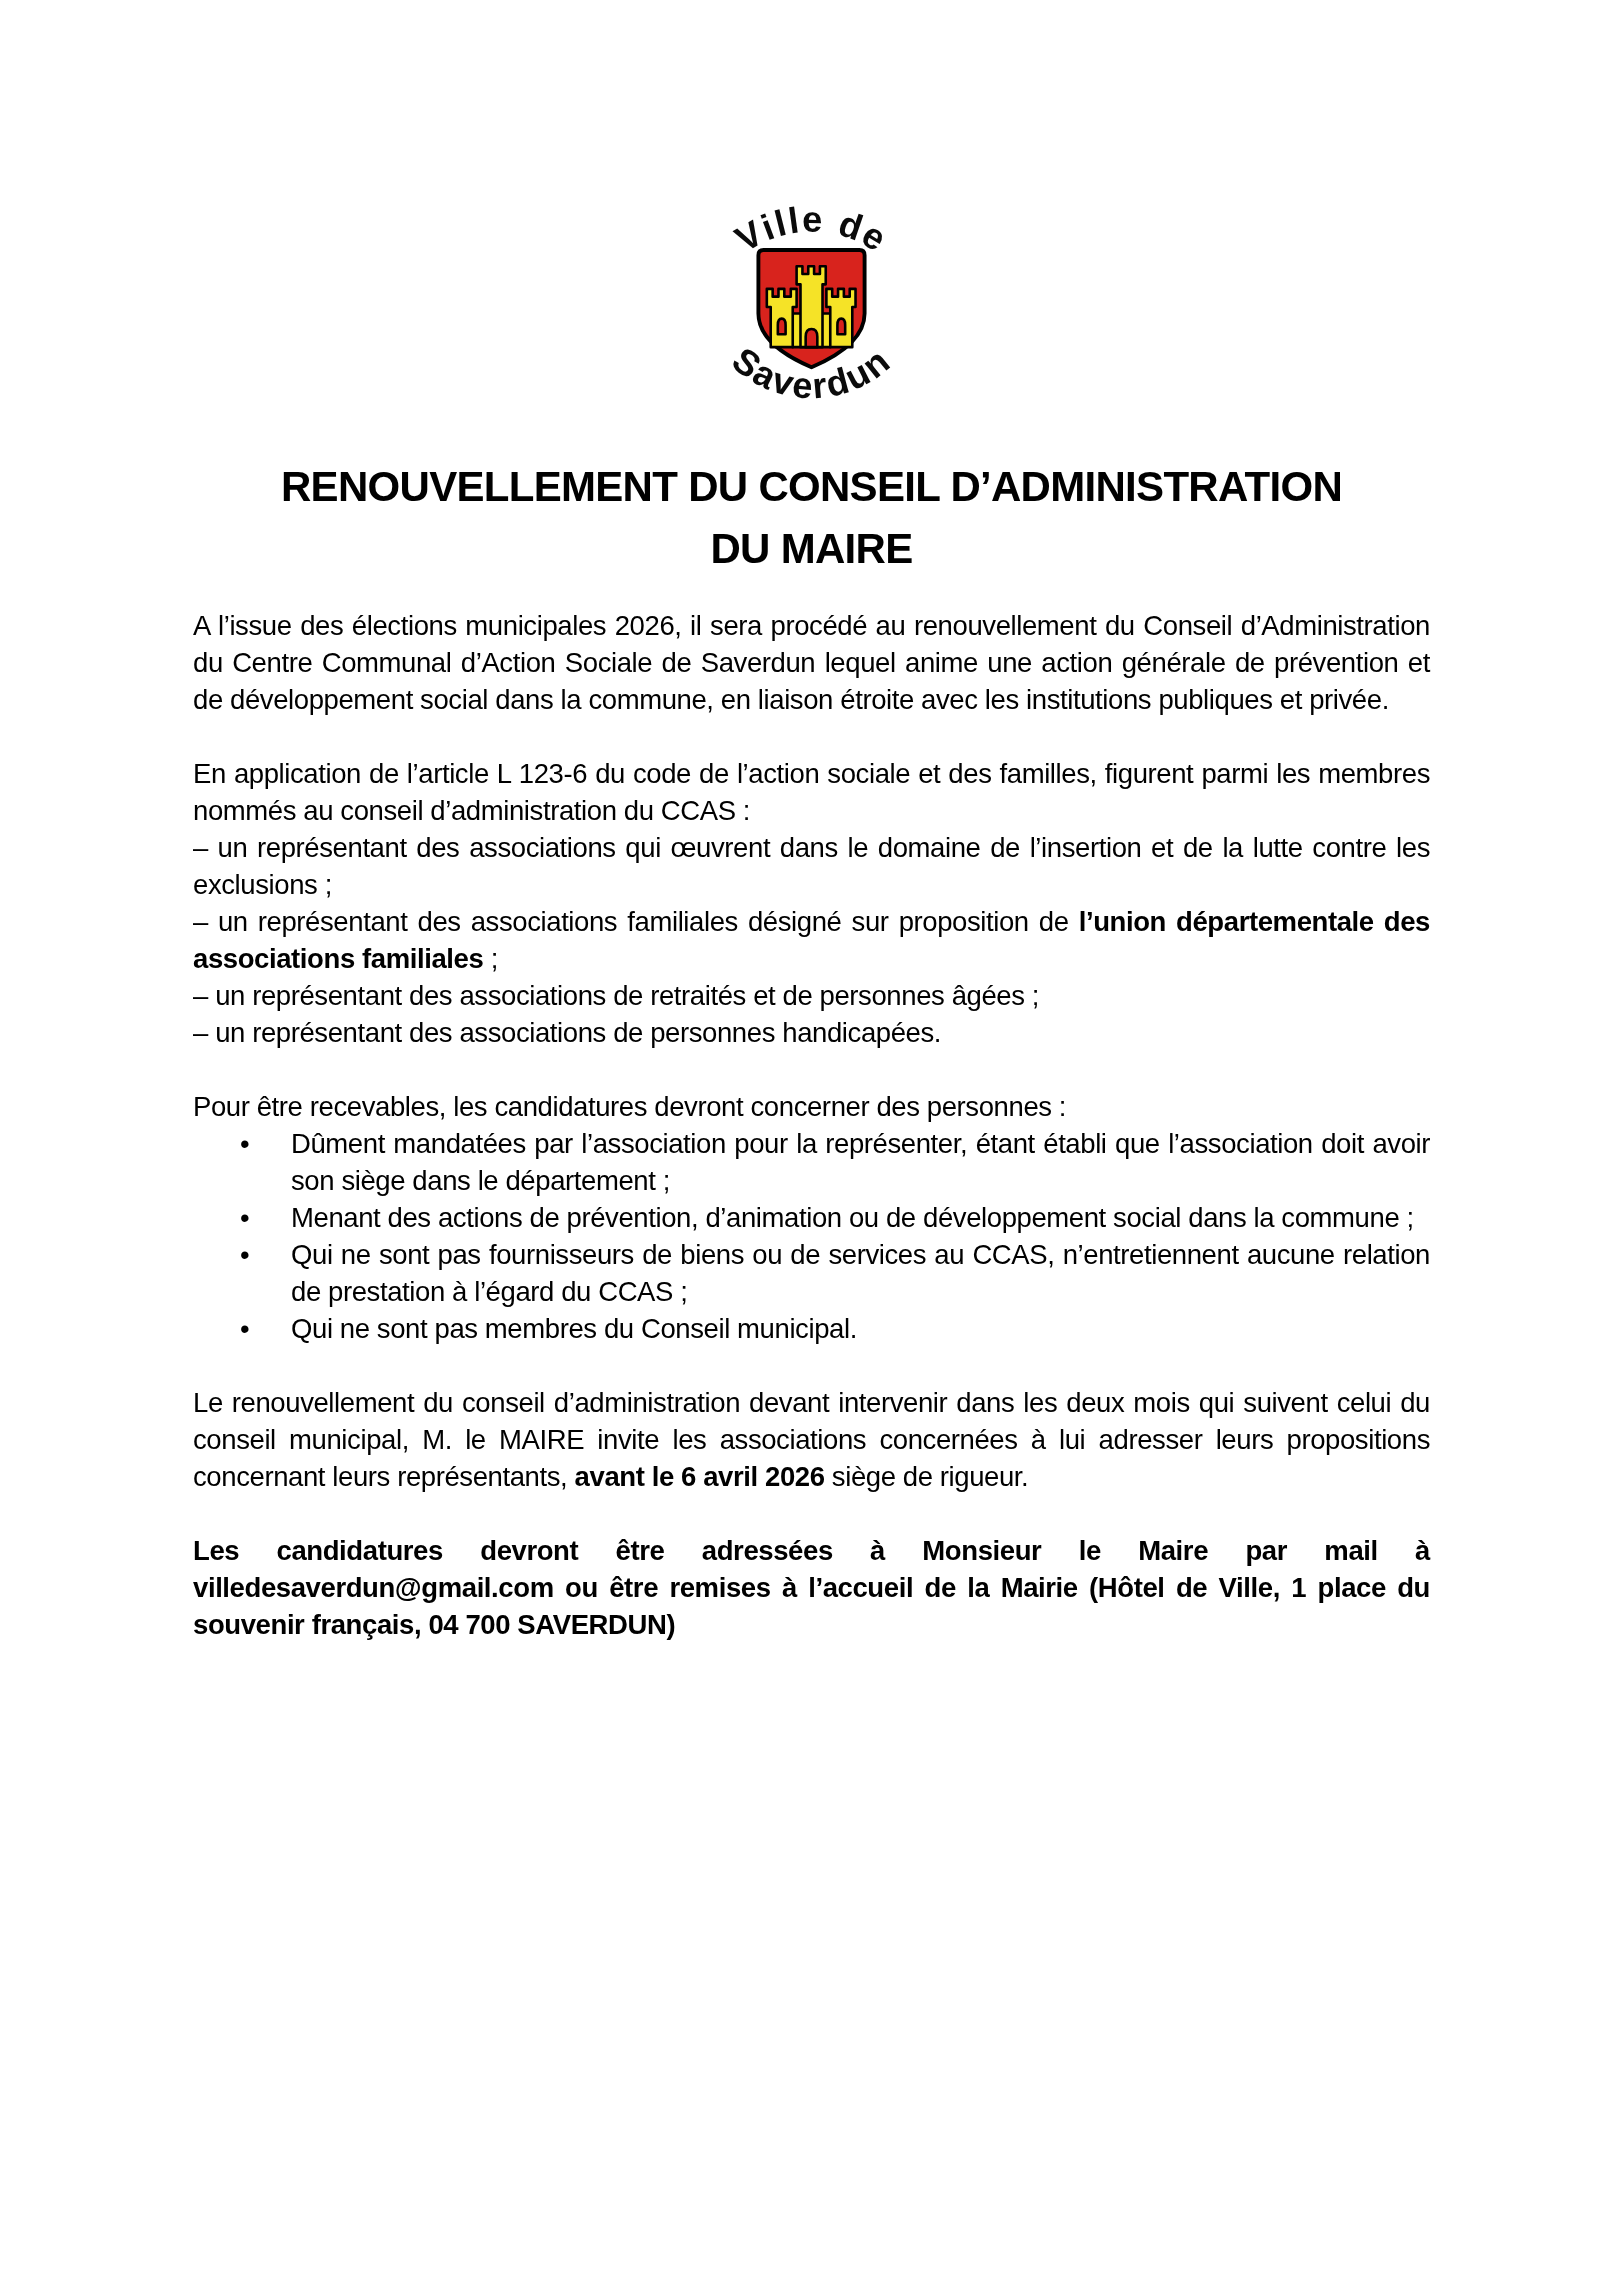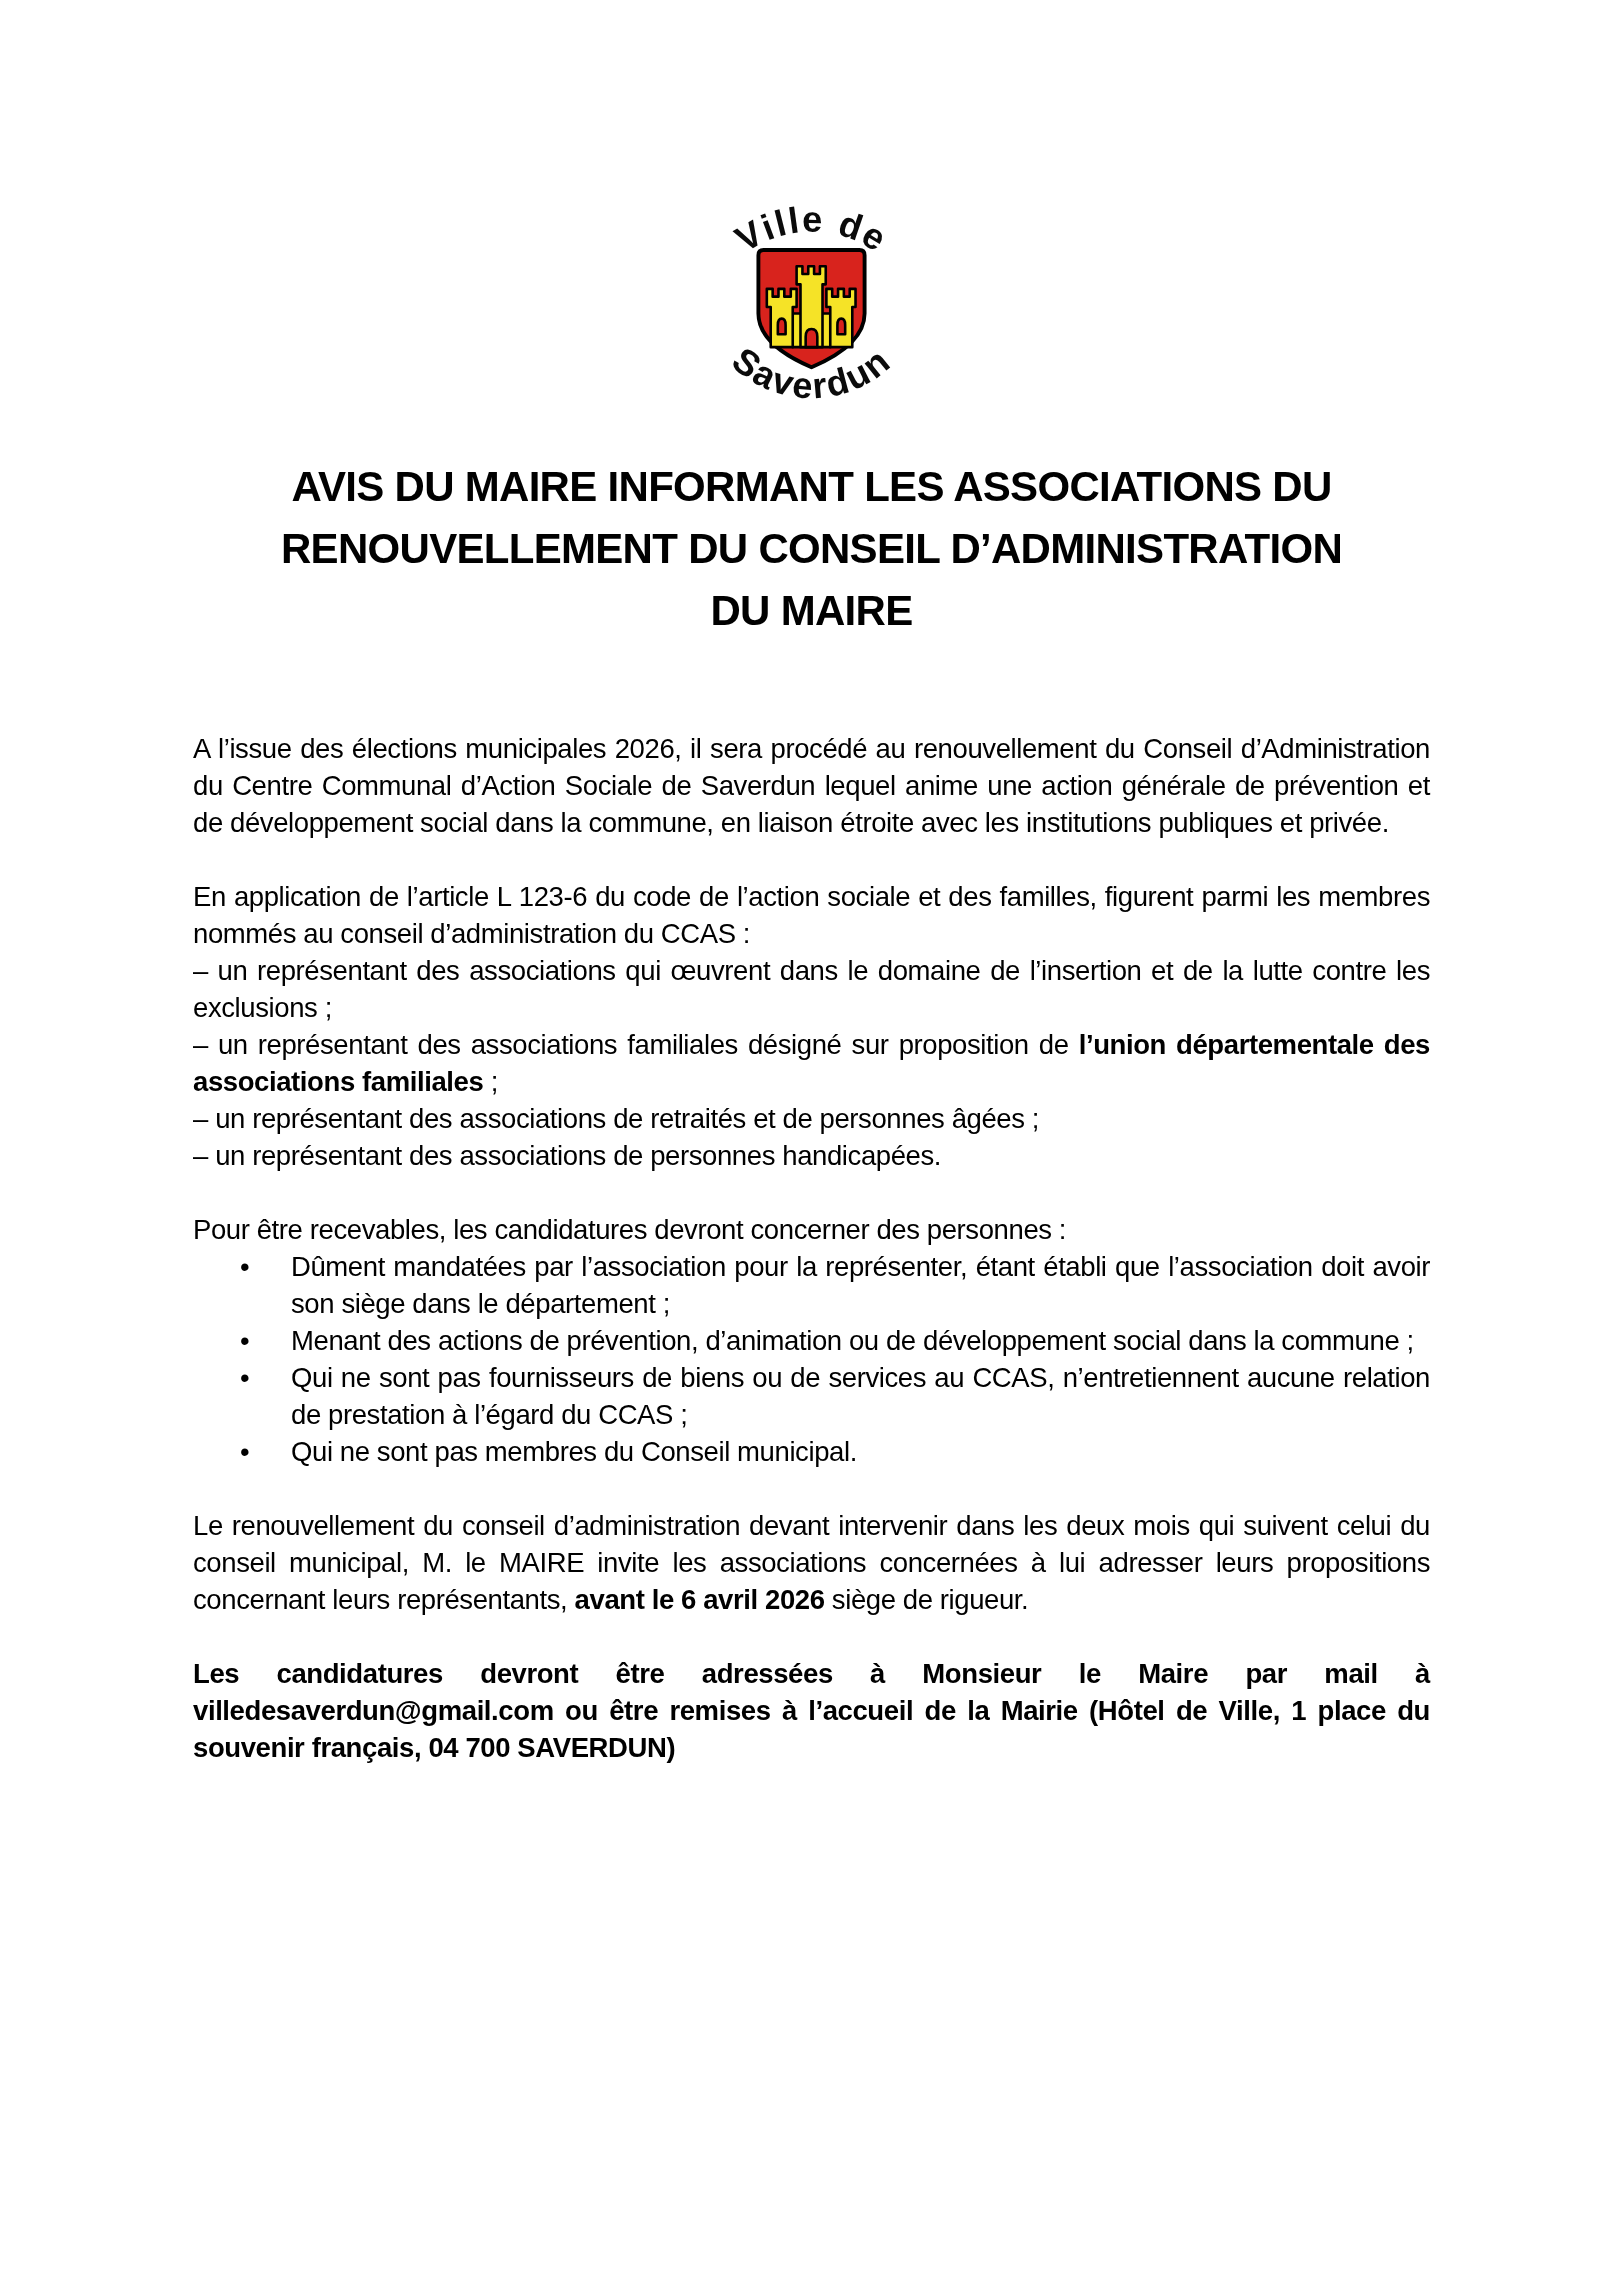--- a/index.html
+++ b/index.html
@@ -18,21 +18,21 @@
   .outlined { stroke: #000000; stroke-linejoin: round; }
 
   
   .title {
     margin: 17px 0 0 0;
     font-size: 42px; line-height: 62px; font-weight: bold;
     text-align: center; letter-spacing: -0.7px;
   }
 
   
-  .content { margin-top: 88px; font-size: 27.5px; line-height: 37px; letter-spacing: -0.4px; }
+  .content { margin-top: 27px; font-size: 27.5px; line-height: 37px; letter-spacing: -0.4px; }
   .para { margin: 0 0 37px 0; text-align: justify; }
   .no-gap { margin-bottom: 0; }
   .bold { font-weight: bold; }
 
   
   .bullet-item { position: relative; padding-left: 98px; text-align: justify; }
   .bullet { position: absolute; left: 47px; top: 0; }
 </style>
 </head>
 <body>
@@ -63,21 +63,20 @@
 
       <path class="outlined" stroke-width="4" d="M 229,262 V 200 H 223 V 172 H 232 V 184 H 241 V 172 H 250 V 184 H 259 V 172 H 268 V 200 H 263 V 262 Z" fill="#f5e327"></path>
 
       <path class="outlined" stroke-width="4" d="M 191,262 V 246 Q 191,234 200,234 Q 209,234 209,246 V 262 Z" fill="#d8231d"></path>
       <path class="outlined" stroke-width="4" d="M 148,242 V 228 Q 148,218 154,218 Q 160,218 160,228 V 242 Z" fill="#d8231d"></path>
       <path class="outlined" stroke-width="4" d="M 240,242 V 228 Q 240,218 246,218 Q 252,218 252,228 V 242 Z" fill="#d8231d"></path>
     </svg>
   </div>
 
   <h1 class="title">
-    <div>AVIS DU MAIRE INFORMANT LES ASSOCIATIONS DU</div>
     <div>RENOUVELLEMENT DU CONSEIL D’ADMINISTRATION</div>
     <div>DU MAIRE</div>
   </h1>
 
   <div class="content">
 
     <p class="para">A l’issue des élections municipales 2026, il sera procédé au renouvellement du Conseil d’Administration du Centre Communal d’Action Sociale de Saverdun lequel anime une action générale de prévention et de développement social dans la commune, en liaison étroite avec les institutions publiques et privée.</p>
 
     <div class="para">
       <div>En application de l’article L 123-6 du code de l’action sociale et des familles, figurent parmi les membres nommés au conseil d’administration du CCAS&nbsp;:</div>

